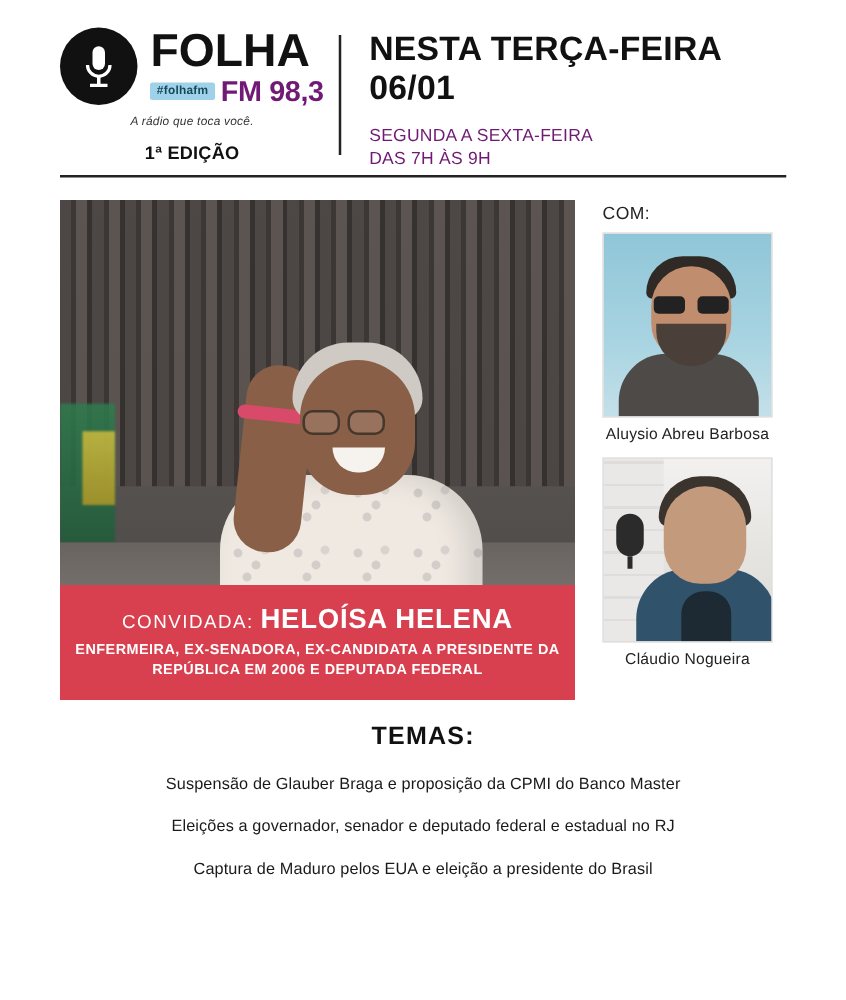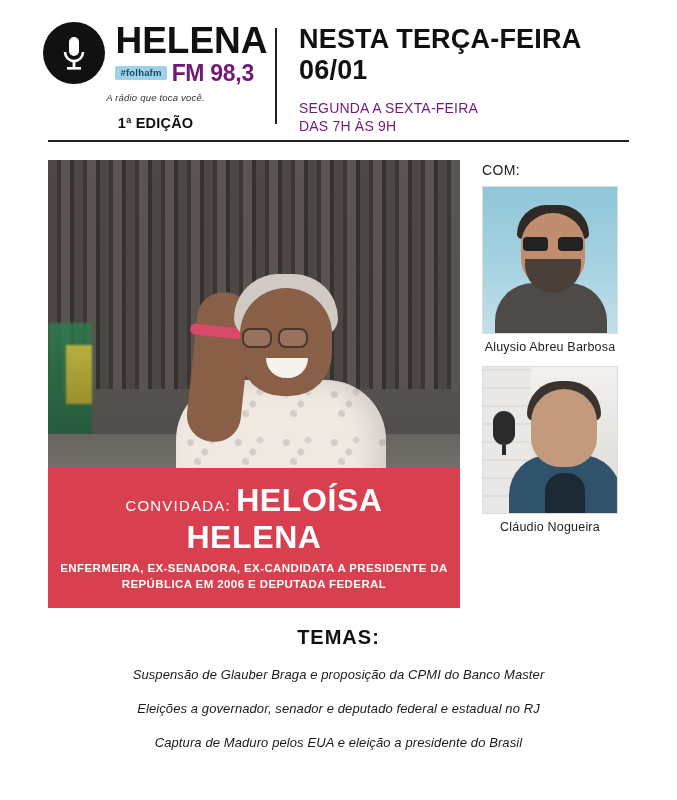--- a/index.html
+++ b/index.html
@@ -281,21 +281,21 @@
     margin-top: -62px;
     position: relative;
     z-index: 3;
   }
   .cap-line1 {
     font-size: 15px;
     letter-spacing: 1.2px;
     margin-bottom: 2px;
   }
   .cap-line1 b {
-    font-size: 32px;
+    font-size: 22px;
     font-weight: bold;
     letter-spacing: 0.6px;
   }
   .cap-line2 {
     font-size: 11.5px;
     font-weight: bold;
     line-height: 1.35;
     letter-spacing: 0.4px;
     margin-top: 5px;
   }
@@ -417,42 +417,41 @@
     font-weight: bold;
     letter-spacing: 1px;
     color: #111;
     margin-bottom: 18px;
   }
   .tema-item {
     font-size: 13px;
     color: #1a1a1a;
     margin-bottom: 19px;
     letter-spacing: 0.1px;
-    font-style: italic;
   }
 </style>
 </head>
 <body>
 
 <div class="page">
 
   <div class="header">
 
     <div class="logo-block">
       <div class="logo-row">
         <div class="mic-circle">
           <svg width="30" height="40" viewBox="0 0 30 40" aria-hidden="true">
             <rect x="10" y="4" width="10" height="19" rx="5" fill="#ffffff"></rect>
             <path d="M6 19a9 9 0 0 0 18 0" fill="none" stroke="#ffffff" stroke-width="2.6"></path>
             <rect x="13.6" y="28" width="2.8" height="7" fill="#ffffff"></rect>
             <rect x="8" y="34" width="14" height="2.6" fill="#ffffff"></rect>
           </svg>
         </div>
         <div class="logo-text">
-          <div class="folha-word">HELENA</div>
+          <div class="folha-word">FOLHA</div>
           <div class="logo-sub-row">
             <span class="hashtag">#folhafm</span>
             <span class="fm-label">FM 98,3</span>
           </div>
         </div>
       </div>
       <div class="slogan">A rádio que toca você.</div>
       <div class="edicao">1ª EDIÇÃO</div>
     </div>
 

